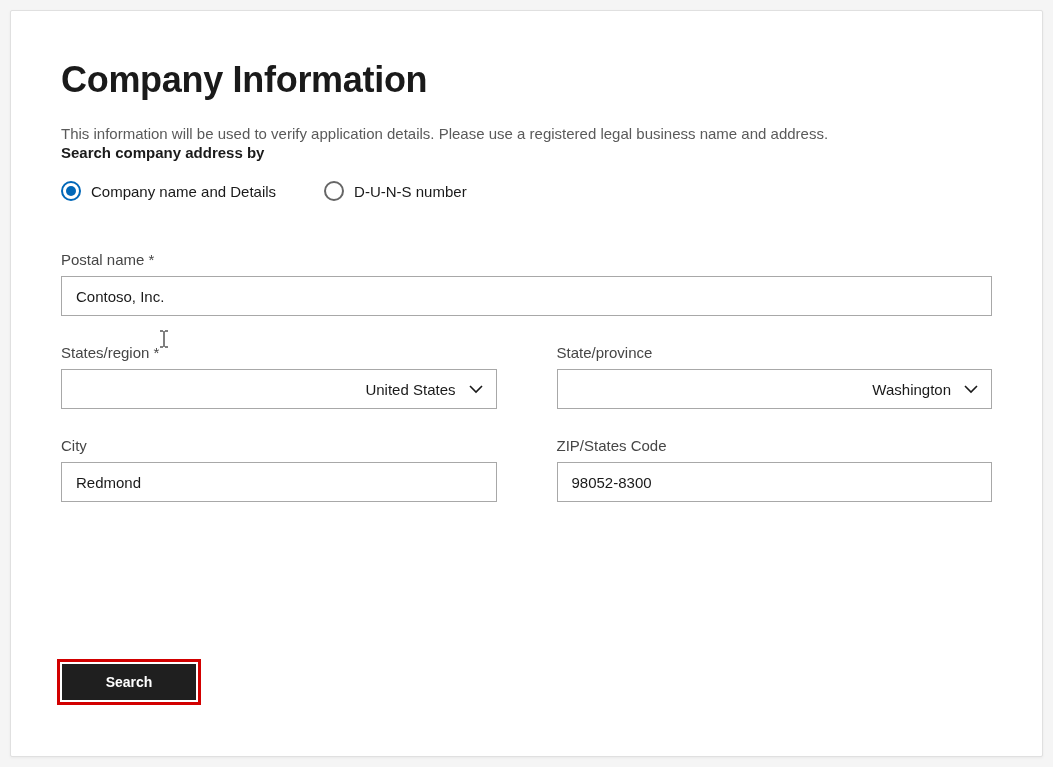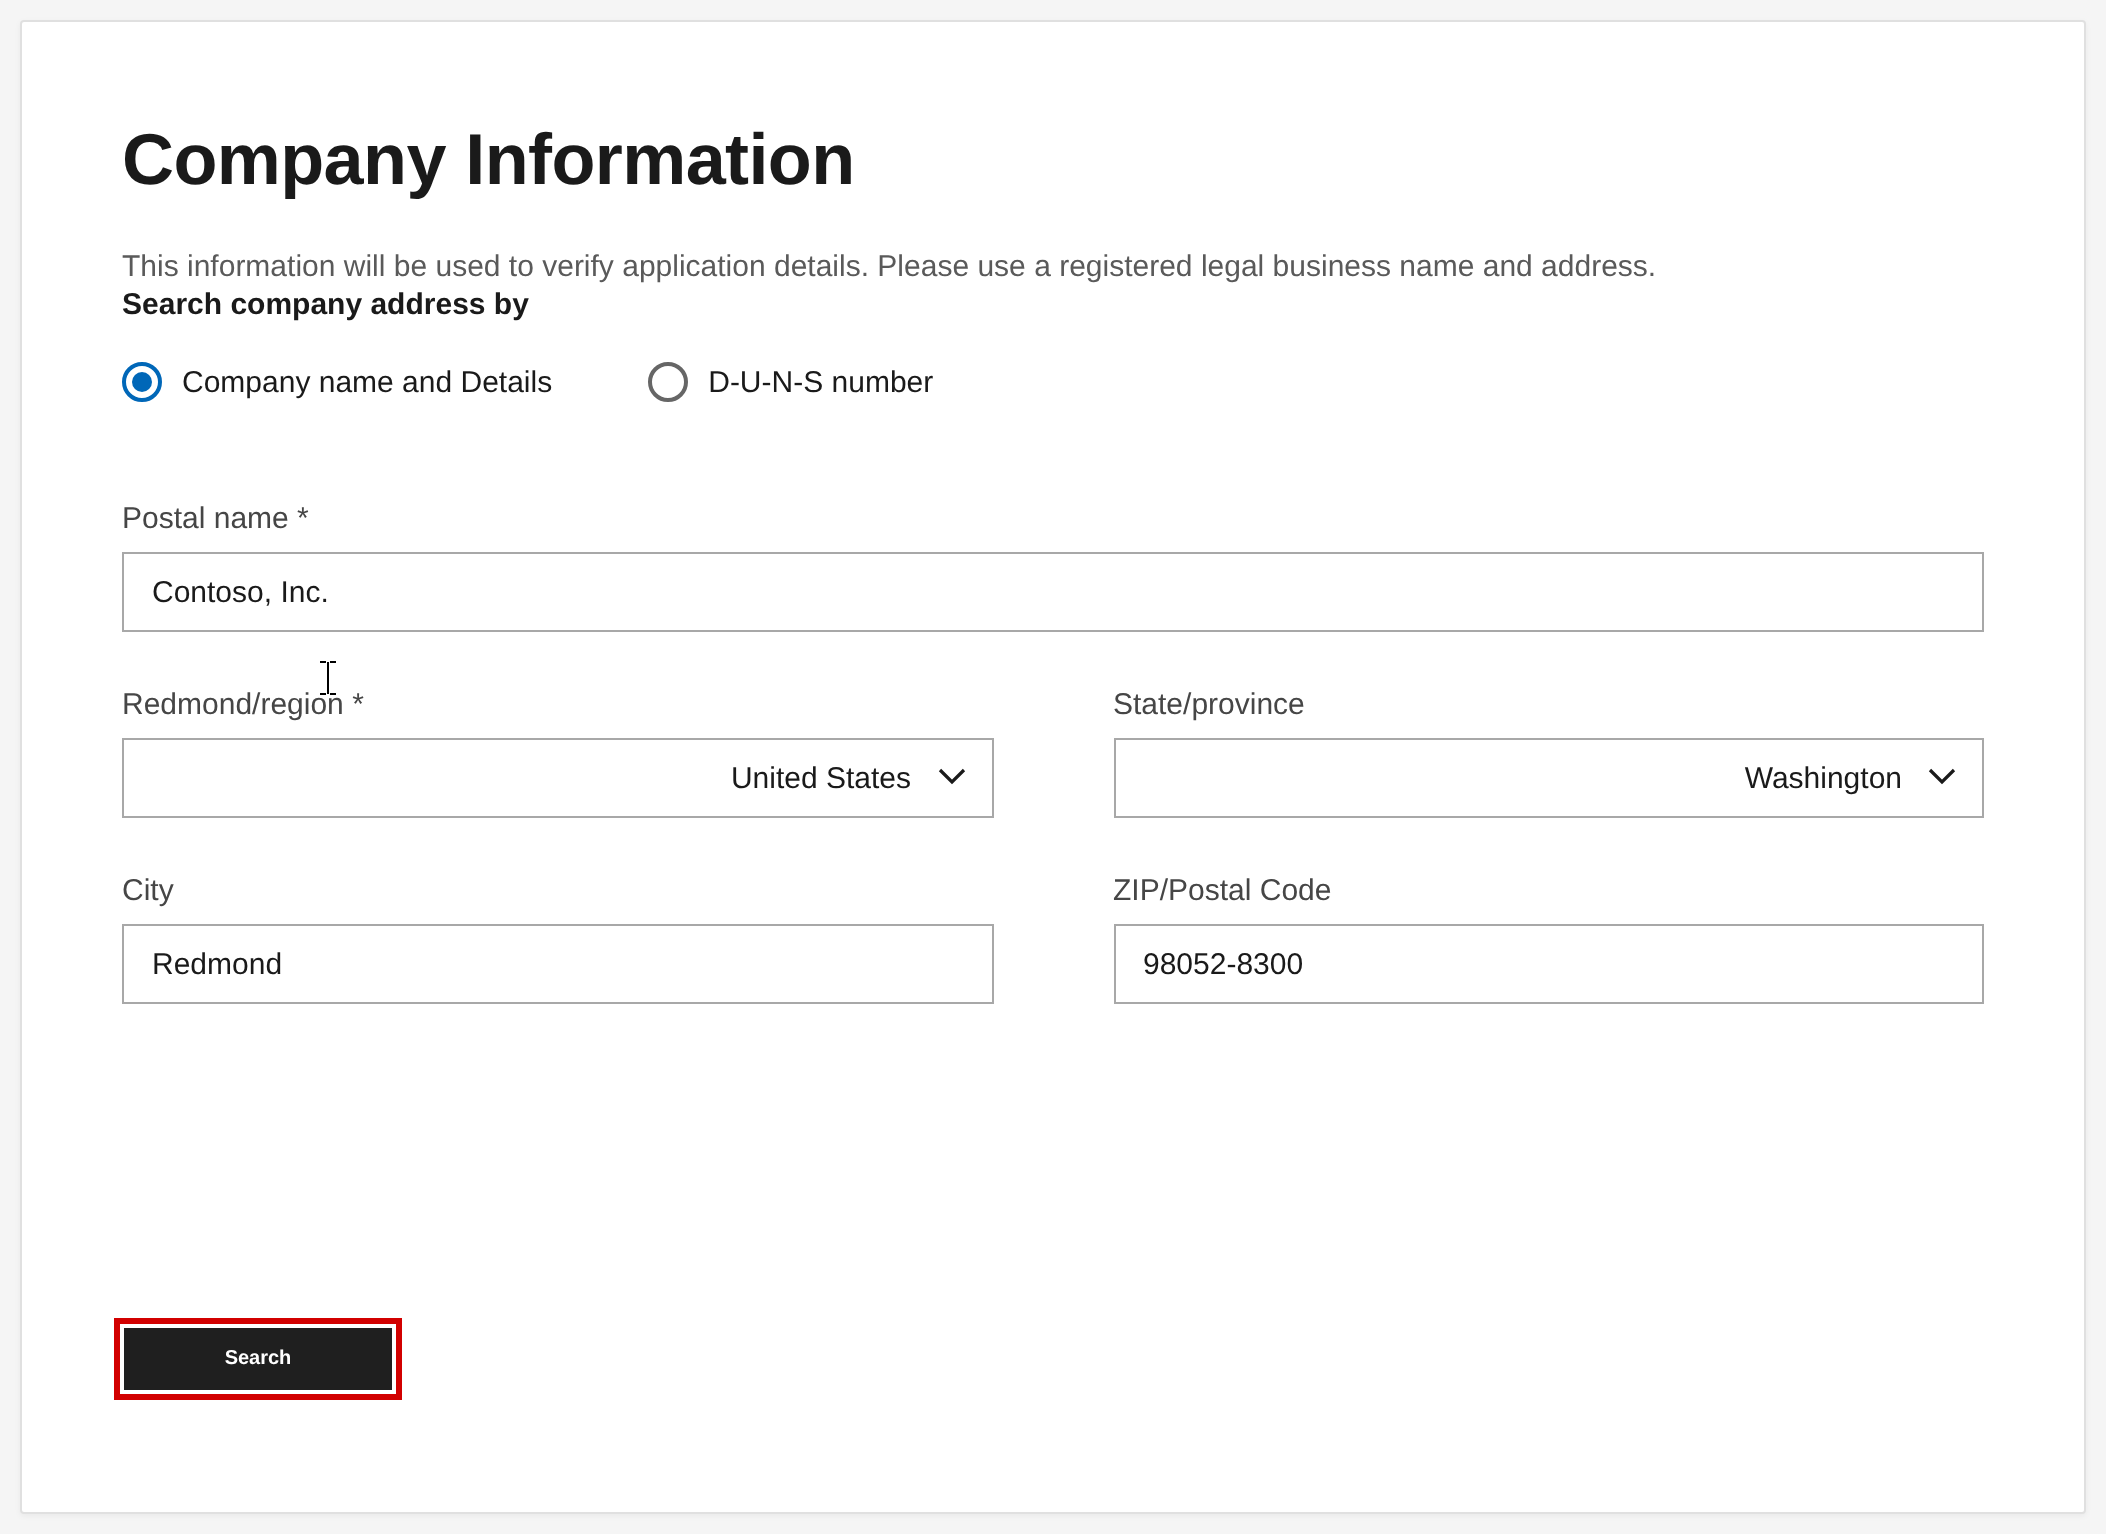--- a/index.html
+++ b/index.html
@@ -145,21 +145,21 @@
       left: 46px;
       top: 648px;
       border: 3px solid #d20000;
       padding: 2px;
     }
     .search-button {
       background: #1f1f1f;
       color: #ffffff;
       border: none;
       padding: 10px 30px;
-      font-size: 10px;
+      font-size: 14px;
       font-weight: 600;
       font-family: inherit;
       cursor: pointer;
       min-width: 134px;
     }
   </style>
 </head>
 <body>
 
 <div class="card">
@@ -183,21 +183,21 @@
     </label>
   </div>
 
   <div class="full-field">
     <label class="field-label">Postal name *</label>
     <input type="text" class="text-input" value="Contoso, Inc." style="">
   </div>
 
   <div class="two-col">
     <div class="col">
-      <label class="field-label">Redmond/region *</label>
+      <label class="field-label">States/region *</label>
       <div class="select-wrap">
         <button type="button" class="select-input">United States</button>
         <span class="chevron">
           <svg width="14" height="9" viewBox="0 0 14 9" fill="none">
               <path d="M1 1L7 7L13 1" stroke="#1a1a1a" stroke-width="1.6"></path>
             </svg>
         </span>
       </div>
     </div>
     <div class="col">
@@ -212,21 +212,21 @@
       </div>
     </div>
   </div>
 
   <div class="two-col">
     <div class="col narrow">
       <label class="field-label">City</label>
       <input type="text" class="text-input" value="Redmond" style="">
     </div>
     <div class="col">
-      <label class="field-label">ZIP/Postal Code</label>
+      <label class="field-label">ZIP/States Code</label>
       <input type="text" class="text-input" value="98052-8300" style="">
     </div>
   </div>
 
   <span class="cursor-caret">
     <svg width="10" height="18" viewBox="0 0 10 18">
         <path d="M1 1h3M6 1h3M5 1v16M1 17h3M6 17h3" stroke="#000000" stroke-width="1"></path>
       </svg>
   </span>
 

